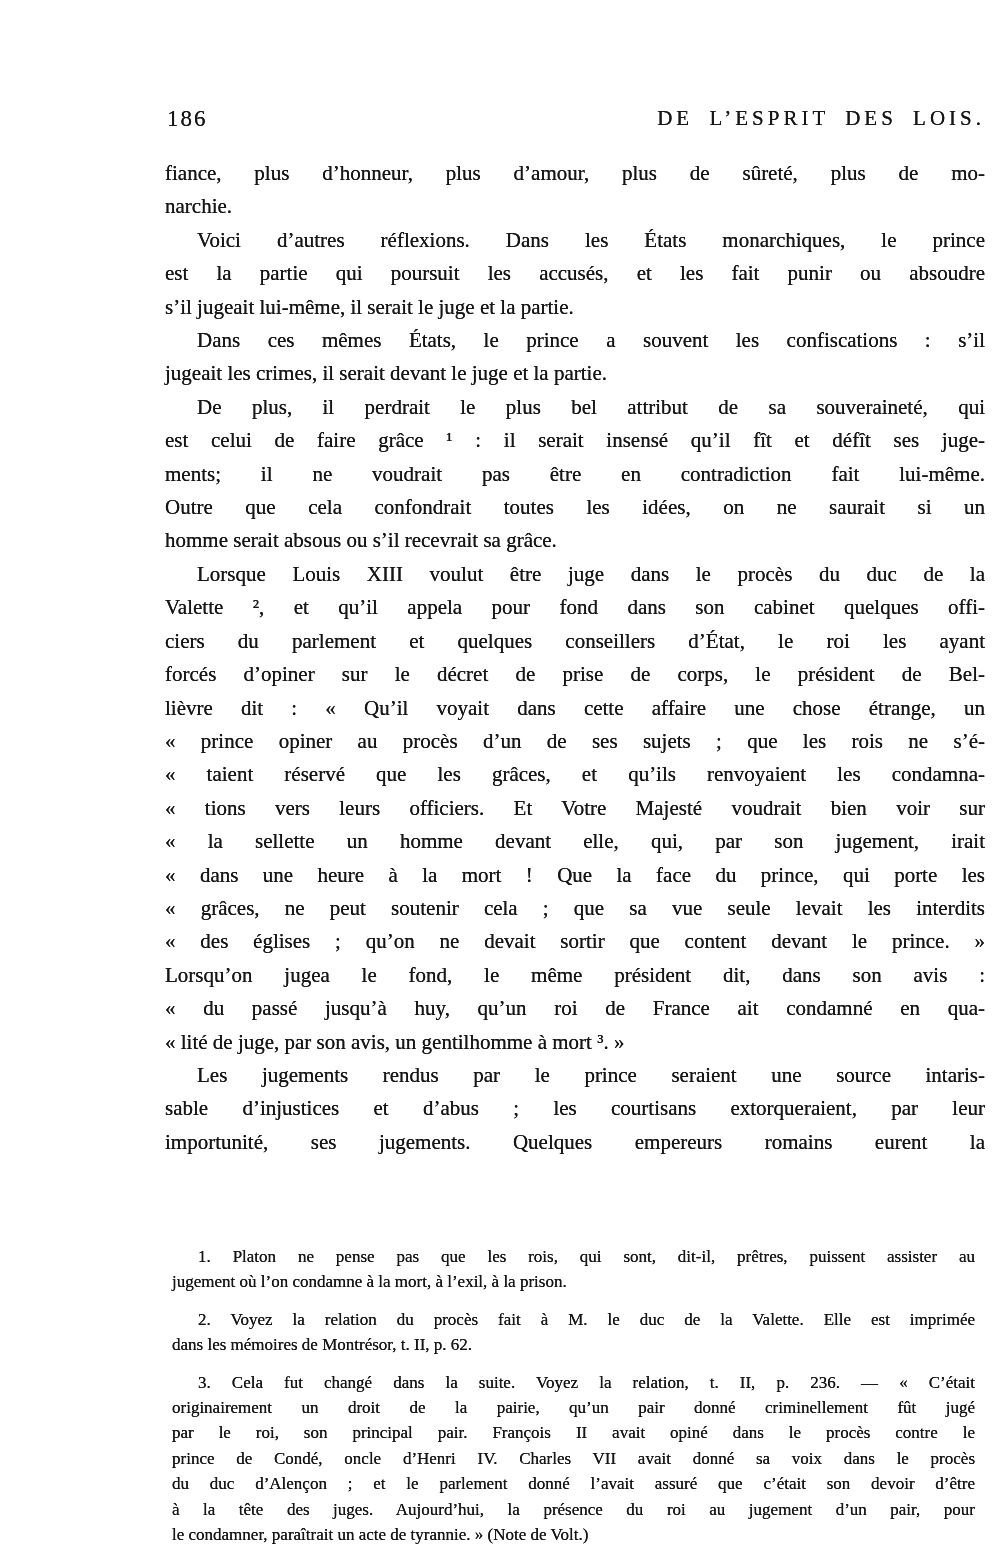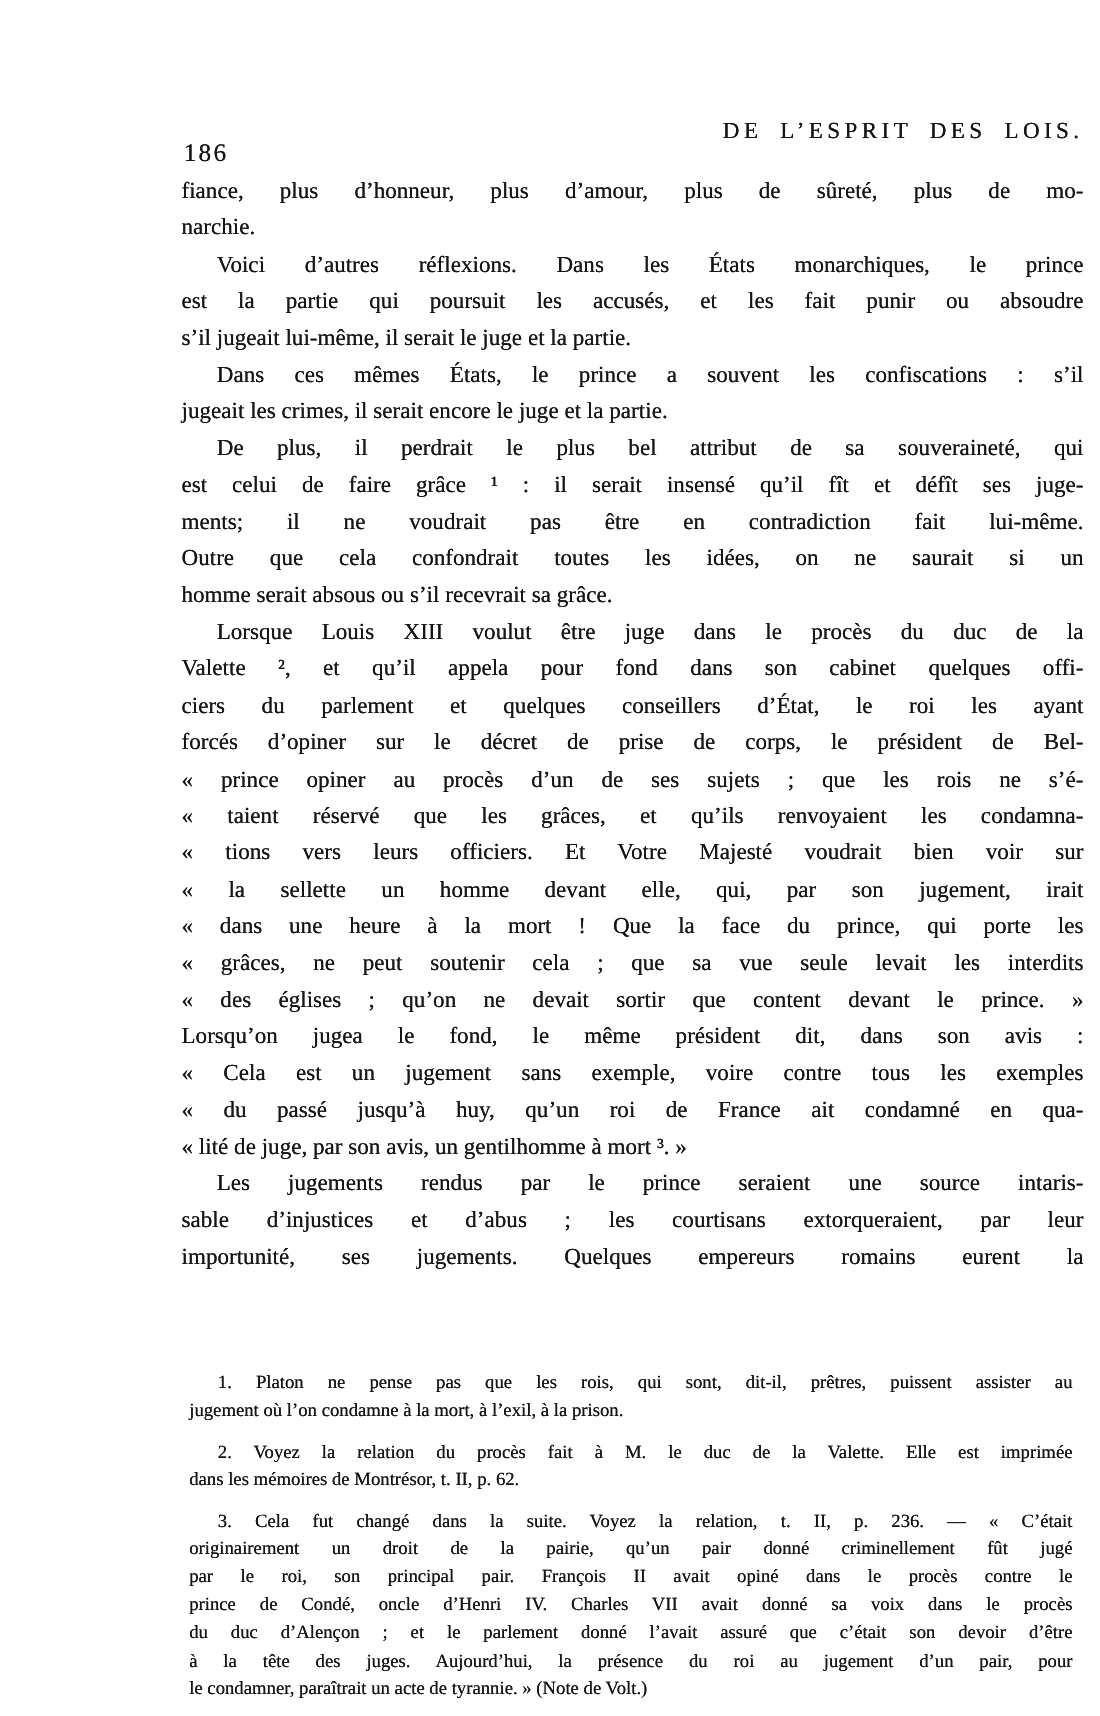--- a/index.html
+++ b/index.html
@@ -21,21 +21,21 @@
   .running-head {
     position: absolute;
     left: 165px;
     top: 106px;
     width: 820px;
     height: 34px;
   }
   .page-number {
     position: absolute;
     left: 2px;
-    top: 20px;
+    top: 0;
     font-size: 23px;
     letter-spacing: 2px;
   }
   .running-title {
     display: block;
     text-align: right;
     font-size: 21px;
     letter-spacing: 4px;
     word-spacing: 7px;
   }
@@ -82,43 +82,43 @@
         <div class="line">fiance, plus d’honneur, plus d’amour, plus de sûreté, plus de mo-</div>
         <div class="line last">narchie.</div>
       </div>
       <div class="paragraph">
         <div class="line indent">Voici d’autres réflexions. Dans les États monarchiques, le prince</div>
         <div class="line">est la partie qui poursuit les accusés, et les fait punir ou absoudre</div>
         <div class="line last">s’il jugeait lui-même, il serait le juge et la partie.</div>
       </div>
       <div class="paragraph">
         <div class="line indent">Dans ces mêmes États, le prince a souvent les confiscations : s’il</div>
-        <div class="line last">jugeait les crimes, il serait encore le juge et la partie.</div>
+        <div class="line last">jugeait les crimes, il serait devant le juge et la partie.</div>
       </div>
       <div class="paragraph">
         <div class="line indent">De plus, il perdrait le plus bel attribut de sa souveraineté, qui</div>
         <div class="line">est celui de faire grâce ¹ : il serait insensé qu’il fît et défît ses juge-</div>
         <div class="line">ments; il ne voudrait pas être en contradiction fait lui-même.</div>
         <div class="line">Outre que cela confondrait toutes les idées, on ne saurait si un</div>
         <div class="line last">homme serait absous ou s’il recevrait sa grâce.</div>
       </div>
       <div class="paragraph">
         <div class="line indent">Lorsque Louis XIII voulut être juge dans le procès du duc de la</div>
         <div class="line">Valette ², et qu’il appela pour fond dans son cabinet quelques offi-</div>
         <div class="line">ciers du parlement et quelques conseillers d’État, le roi les ayant</div>
         <div class="line">forcés d’opiner sur le décret de prise de corps, le président de Bel-</div>
+        <div class="line">lièvre dit : « Qu’il voyait dans cette affaire une chose étrange, un</div>
         <div class="line">« prince opiner au procès d’un de ses sujets ; que les rois ne s’é-</div>
         <div class="line">« taient réservé que les grâces, et qu’ils renvoyaient les condamna-</div>
         <div class="line">« tions vers leurs officiers. Et Votre Majesté voudrait bien voir sur</div>
         <div class="line">« la sellette un homme devant elle, qui, par son jugement, irait</div>
         <div class="line">« dans une heure à la mort ! Que la face du prince, qui porte les</div>
         <div class="line">« grâces, ne peut soutenir cela ; que sa vue seule levait les interdits</div>
         <div class="line">« des églises ; qu’on ne devait sortir que content devant le prince. »</div>
         <div class="line">Lorsqu’on jugea le fond, le même président dit, dans son avis :</div>
-        <div class="line">« Cela est un jugement sans exemple, voire contre tous les exemples</div>
         <div class="line">« du passé jusqu’à huy, qu’un roi de France ait condamné en qua-</div>
         <div class="line last">« lité de juge, par son avis, un gentilhomme à mort ³. »</div>
       </div>
       <div class="paragraph">
         <div class="line indent">Les jugements rendus par le prince seraient une source intaris-</div>
         <div class="line">sable d’injustices et d’abus ; les courtisans extorqueraient, par leur</div>
         <div class="line">importunité, ses jugements. Quelques empereurs romains eurent la</div>
       </div>
     </main>
 

